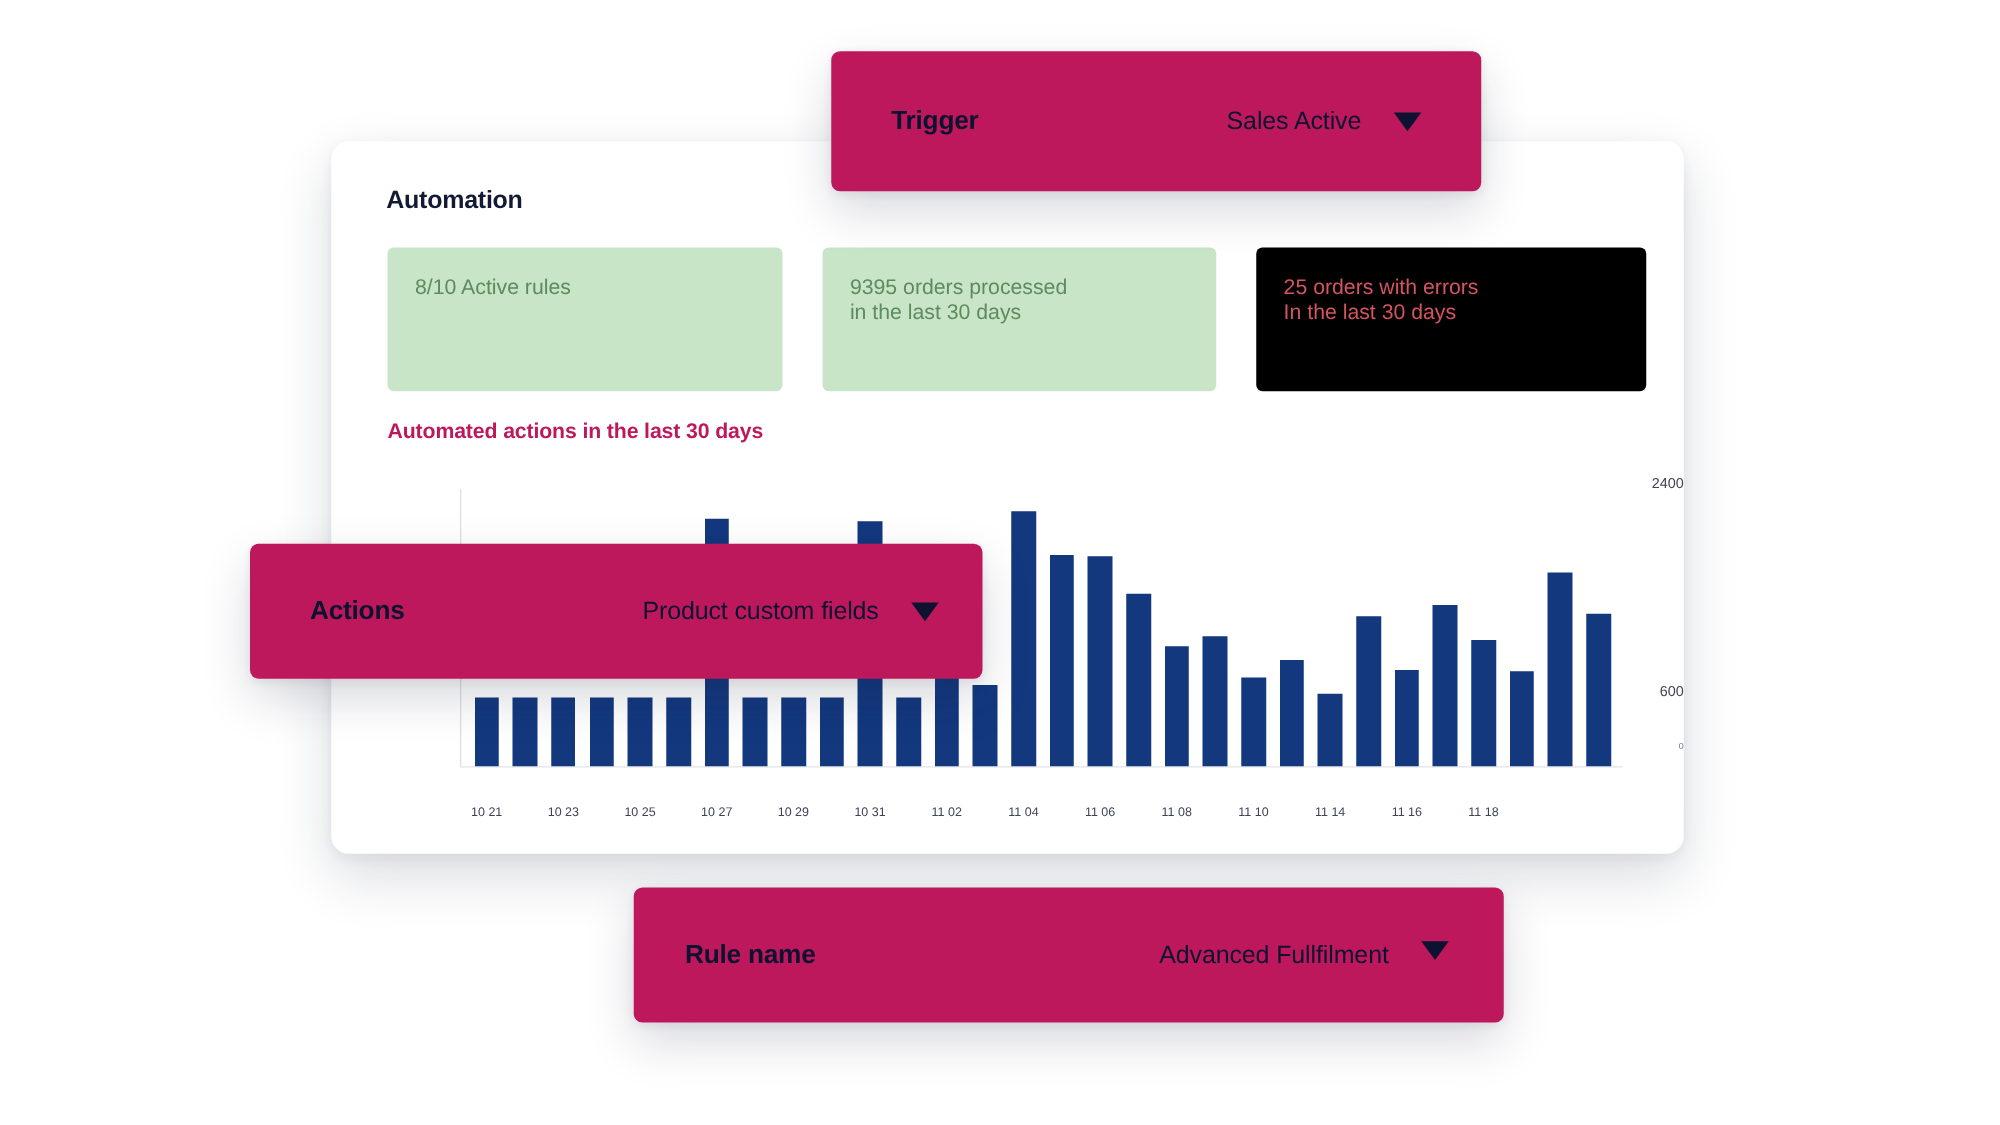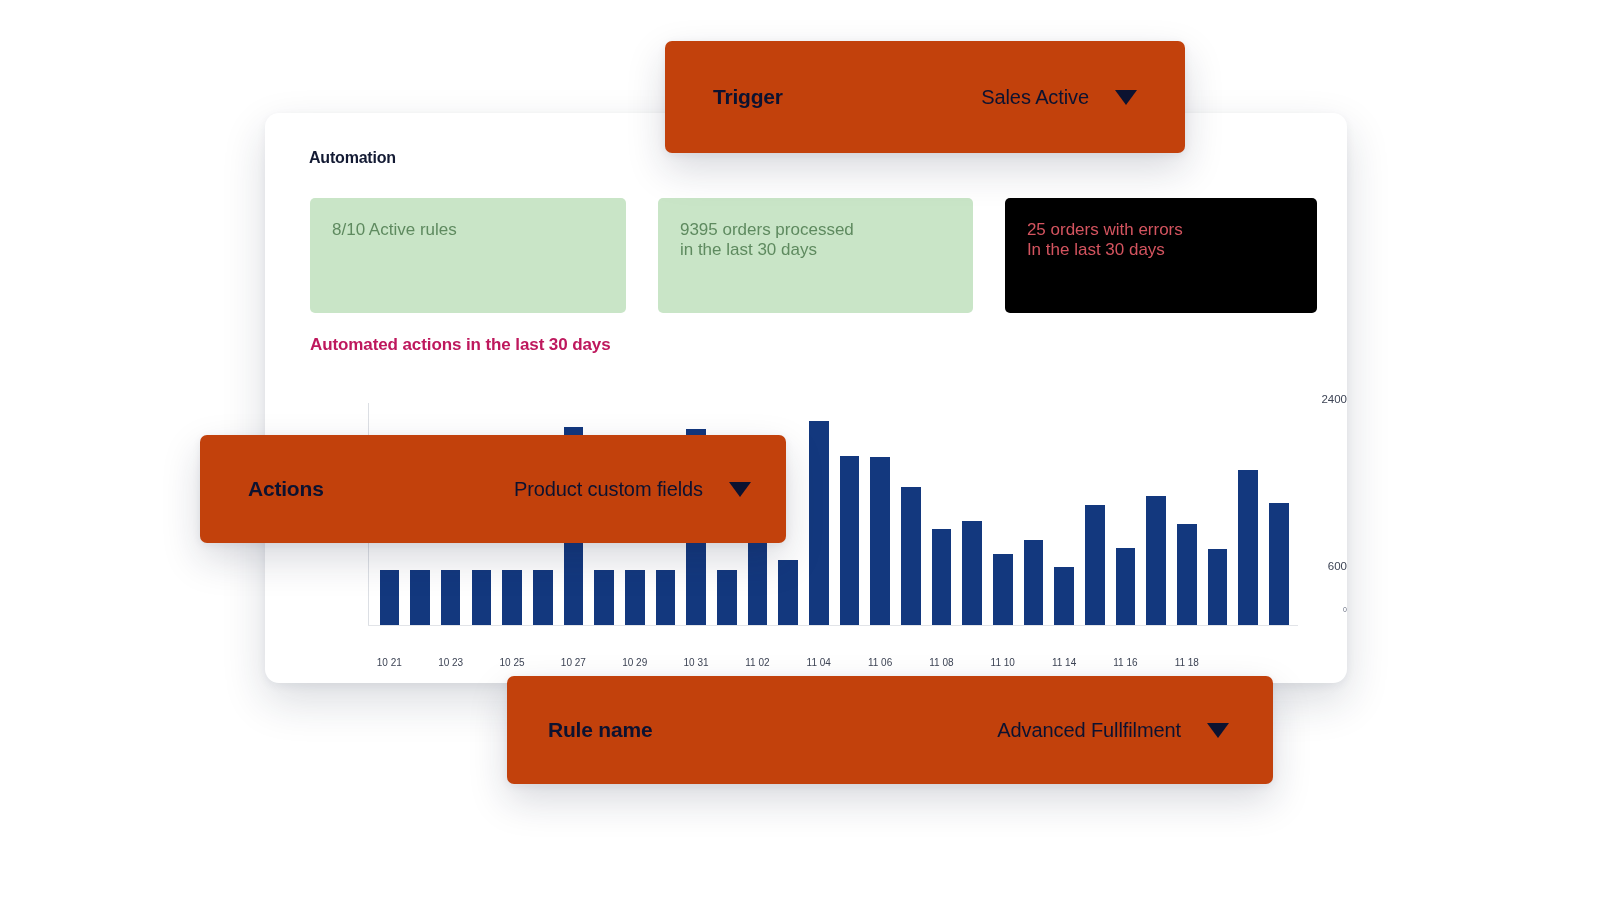--- a/index.html
+++ b/index.html
@@ -15,42 +15,42 @@
   .panel {
     position: absolute;
     left: 265px; top: 113px;
     width: 1082px; height: 570px;
     background: #ffffff;
     border-radius: 14px;
     box-shadow: 0 18px 44px rgba(25,35,65,0.16), 0 3px 10px rgba(25,35,65,0.06);
   }
   .panel-title {
     position: absolute; left: 44px; top: 36px;
-    font-size: 16px; font-weight: bold; color: #131a33;
+    font-size: 20px; font-weight: bold; color: #131a33;
     letter-spacing: -0.2px;
   }
 
   
   .tiles { position: absolute; left: 45px; top: 85px; width: 1007px; height: 115px;
            display: flex; gap: 32px; }
   .tile { border-radius: 5px; padding: 22px 22px 0 22px; }
   .tile-1 { width: 328px; background: #c9e5c7; }
   .tile-2 { width: 327px; background: #c9e5c7; }
   .tile-3 { width: 324px; background: #000000; }
   .tile-text { font-size: 17px; line-height: 20px; white-space: pre-line; }
   .green-text { color: #5e8a5f; }
   .red-text   { color: #d4545f; }
 
   
   .chart-label {
     position: absolute; left: 45px; top: 222px;
     font-size: 17px; font-weight: bold; color: #be185d;
     letter-spacing: -0.1px;
   }
-  .chart-area { position: absolute; left: 0px; top: 280px; width: 1082px; height: 260px; }
+  .chart-area { position: absolute; left: 0px; top: 268px; width: 1082px; height: 260px; }
 
   .y-axis-line {
     position: absolute; left: 103px; top: 10px;
     width: 1px; height: 222px; background: #dcdfe4;
   }
   .x-axis-line {
     position: absolute; left: 103px; top: 232px;
     width: 930px; height: 1px; background: #e2e4e8;
   }
   .ytick { position: absolute; right: 0; font-size: 11.5px; color: #3d4455;
@@ -74,21 +74,21 @@
   }
   .xtick-slot { flex: 1 1 0; position: relative; }
   .xtick-lbl {
     position: absolute; left: 50%; top: 0;
     transform: translateX(-50%);
     font-size: 10px; color: #3d4455; white-space: nowrap;
   }
 
   
   .float-card {
-    position: absolute; background: #c2410c;
+    position: absolute; background: #be185d;
     border-radius: 7px;
     box-shadow: 0 16px 38px rgba(22,32,60,0.17), 0 2px 8px rgba(22,32,60,0.07);
     display: flex; align-items: center;
   }
   .fc-label {
     font-size: 21px; font-weight: bold; color: #0c1230;
     letter-spacing: -0.2px;
   }
   .fc-value {
     font-size: 20px; color: #0c1230; letter-spacing: -0.1px;
@@ -101,23 +101,23 @@
   }
 
   #trigger-card { left: 665px; top: 41px; width: 520px; height: 112px; }
   #trigger-card .fc-label { position: absolute; left: 48px; }
   #trigger-card .fc-right { position: absolute; right: 48px; display: flex; align-items: center; }
 
   #actions-card { left: 200px; top: 435px; width: 586px; height: 108px; }
   #actions-card .fc-label { position: absolute; left: 48px; }
   #actions-card .fc-right { position: absolute; right: 35px; display: flex; align-items: center; }
 
-  #rule-card { left: 507px; top: 676px; width: 766px; height: 108px; }
+  #rule-card { left: 507px; top: 710px; width: 696px; height: 108px; }
   #rule-card .fc-label { position: absolute; left: 41px; }
-  #rule-card .fc-right { position: absolute; right: 44px; display: flex; align-items: center; }
+  #rule-card .fc-right { position: absolute; right: 44px; display: flex; align-items: flex-start; }
 </style>
 </head>
 <body>
 
 <div id="stage">
 
   <div class="panel">
 
     <div class="panel-title">Automation</div>
 

